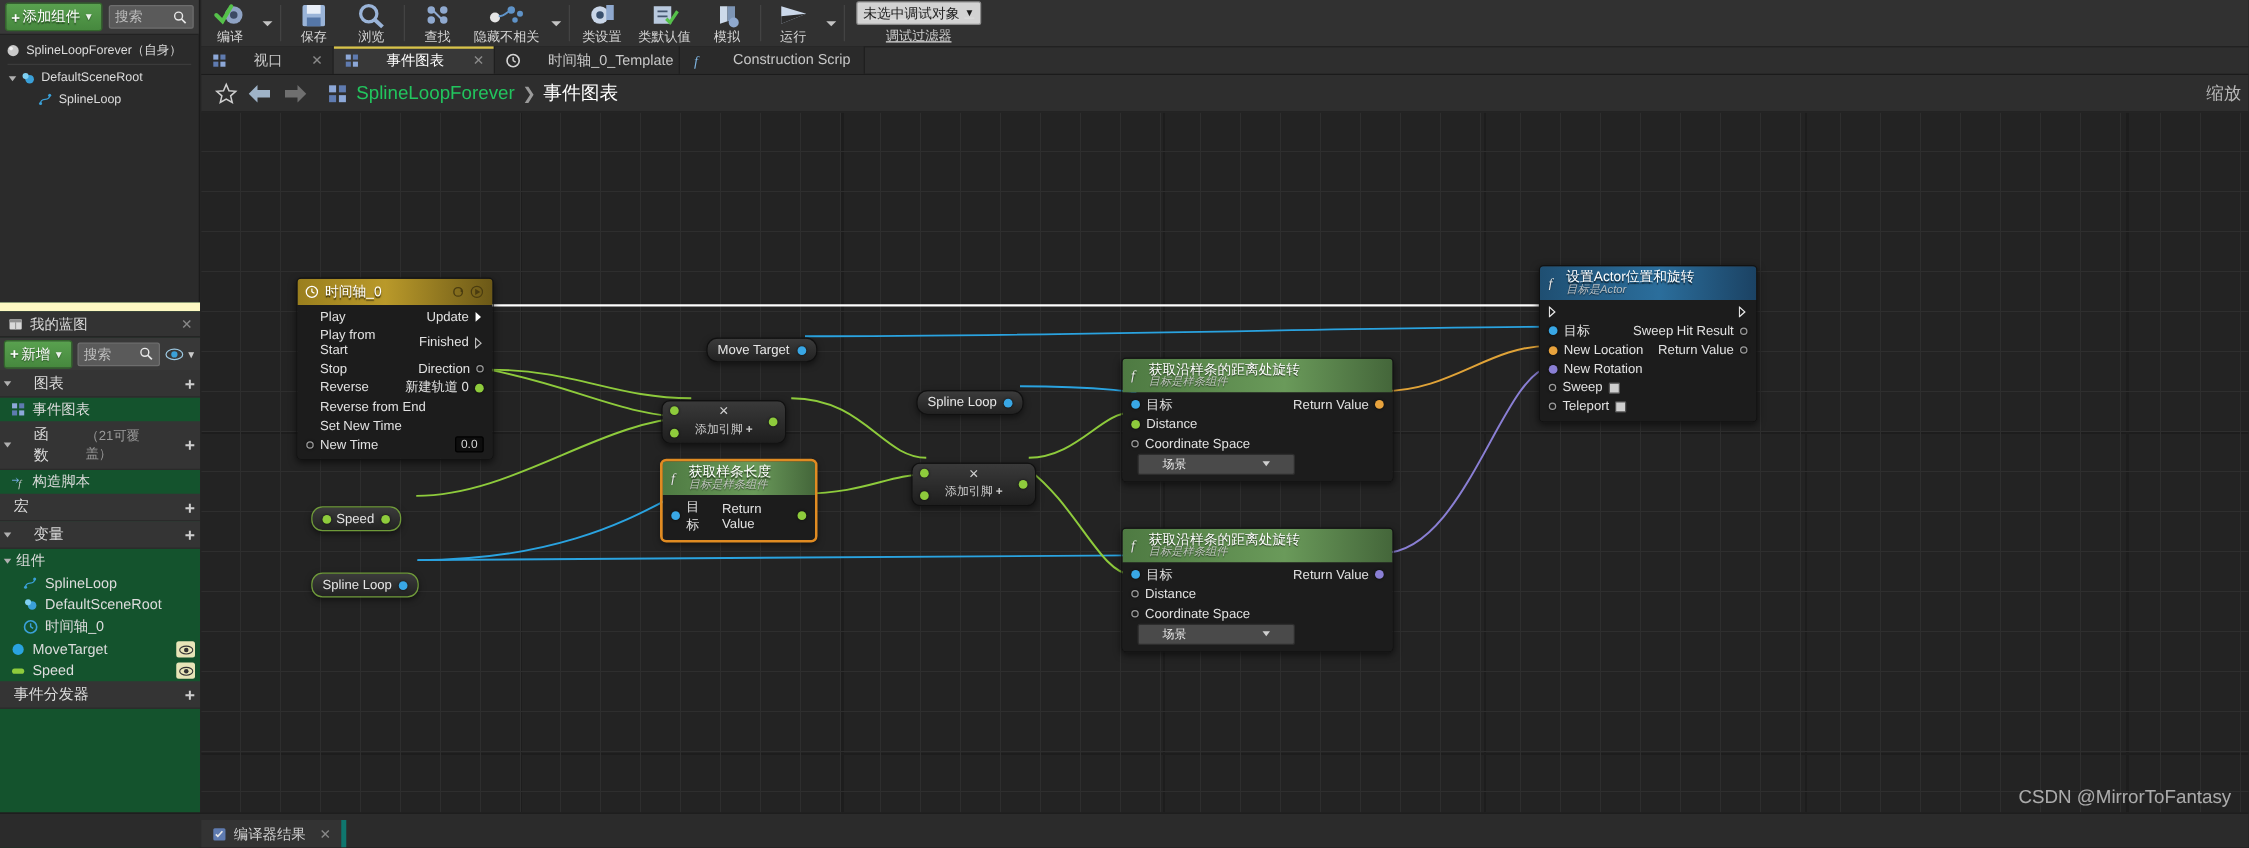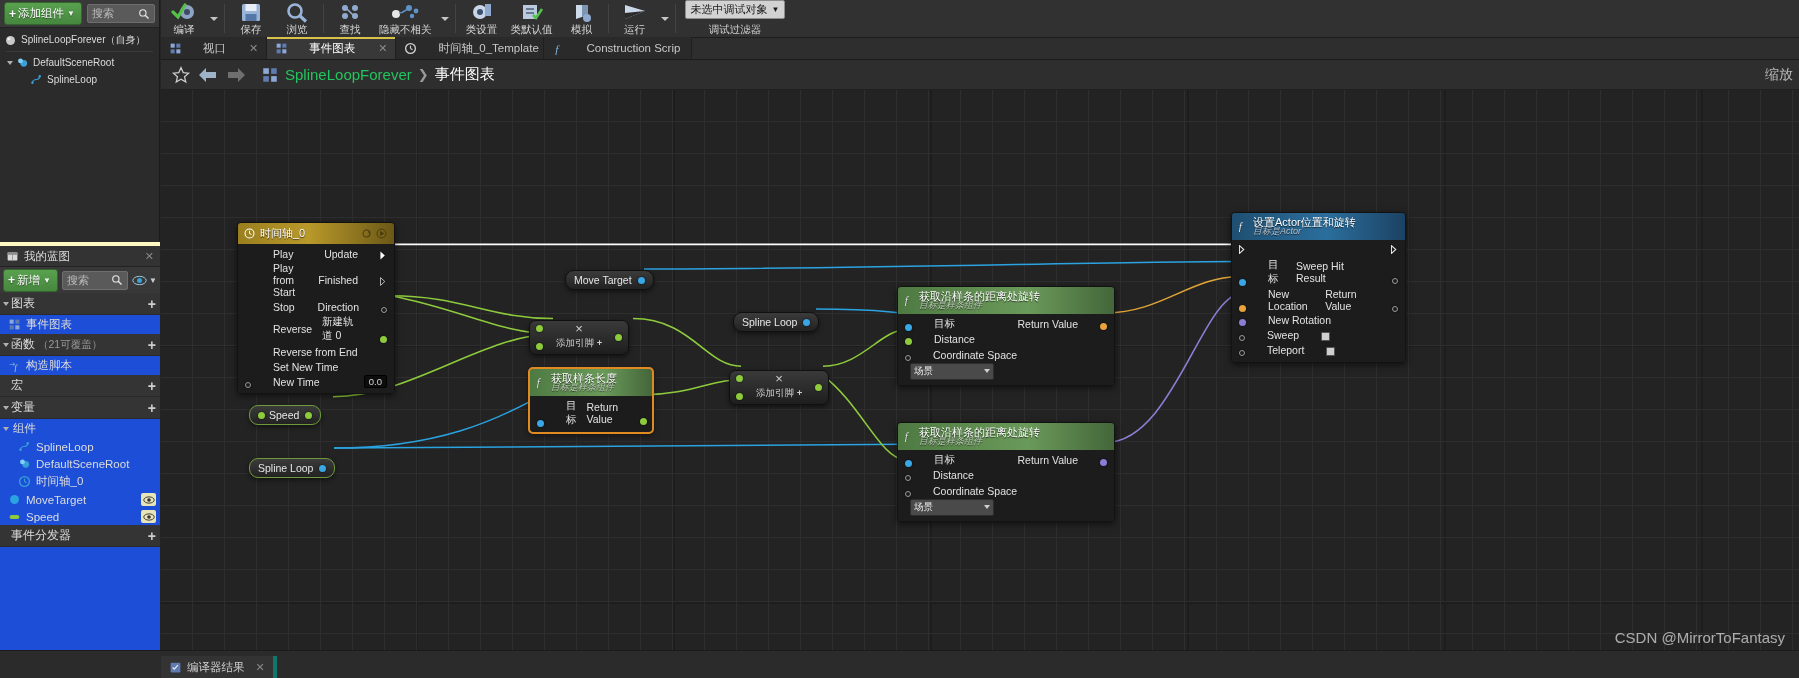--- a/index.html
+++ b/index.html
@@ -48,35 +48,35 @@
   .ind1 { padding-left: 8px; }
   .ind3 { padding-left: 30px; }
   .tri { width: 0; height: 0; border-left: 4px solid #b0b0b0;
          border-top: 3.5px solid transparent; border-bottom: 3.5px solid transparent;
          transform: rotate(90deg); flex: none; }
   .ico { width: 13px; height: 13px; flex: none; display: inline-block; }
 
   
   .mybp {
     position: absolute; left: 0; top: 242px; width: 160px; bottom: 0;
-    background: #1d4ed8; border-top: 4px solid #fef9c3;
+    background: #14532d; border-top: 7px solid #fef9c3;
   }
   .mybp-tab {
     height: 21px; background: #333; display: flex; align-items: center;
     padding: 0 6px; gap: 5px; font-size: 11.5px; border-bottom: 1px solid #222;
     position: relative;
   }
   .mybp-tab .x { margin-left: auto; color: #888; font-size: 11px; cursor: pointer;}
   .mybp-toolbar {
     height: 26px; background: #383838; display: flex; align-items: center;
     padding: 0 3px; gap: 4px;
   }
   .eye-btn { display: flex; align-items: center; gap: 1px; cursor: pointer; }
   .section-row {
-    display: flex; align-items: center; gap: 3px;
+    display: flex; align-items: center; gap: 19px;
     background: #343434; border-bottom: 1px solid #2a2a2a;
     padding: 2px 4px; font-size: 12px; cursor: default;
   }
   .section-row .plusbtn {
     margin-left: auto; color: #cfcfcf; font-size: 14px; font-weight: bold;
     line-height: 10px; cursor: pointer;
   }
   .section-sub { color: #9a9a9a; font-size: 10.5px; }
   .item-row {
     display: flex; align-items: center; gap: 5px;
@@ -101,21 +101,21 @@
   }
   .tb-item .lbl { font-size: 10.5px; color: #d6d6d6; margin-top: -1px; white-space: nowrap;}
   .tb-arrow {
     display: flex; align-items: center; justify-content: center;
     width: 14px; cursor: pointer;
   }
   .arr-dn { width: 0; height: 0; border-left: 4px solid transparent;
             border-right: 4px solid transparent; border-top: 4px solid #c4c4c4; }
   .debug-group {
     display: flex; flex-direction: column; align-items: center;
-    justify-content: space-between; padding: 0 6px;
+    justify-content: center; padding: 0 6px; text-decoration: underline;
   }
   .debug-combo {
     background: #d2d2d2; color: #1a1a1a; font-size: 11px;
     border: 1px solid #8d8d8d; border-radius: 2px;
     padding: 1px 5px; display: flex; align-items: center; gap: 4px;
     cursor: pointer; white-space: nowrap;
   }
   .debug-lbl { font-size: 10.5px; color: #cfcfcf; margin-top: 2px; }
 
   
@@ -184,21 +184,21 @@
     opacity: .85; margin-top: -1px;
   }
   .head-timeline { background: linear-gradient(90deg,#9a7f1e,#b9992a 45%,#6b5817); }
   .head-func { background: linear-gradient(90deg,#4e7a42,#6a9a5a 60%,#44663a); }
   .head-blue { background: linear-gradient(90deg,#1f4f72,#2b6e9c 55%,#1b4263); }
   .node-body { background: #1c1c1c; padding: 2px 0 4px; }
   .row {
     display: flex; align-items: center; justify-content: space-between;
     padding: 1px 7px; gap: 10px; min-height: 15px;
   }
-  .pin-l, .pin-r { display: flex; align-items: flex-end; gap: 22px; }
+  .pin-l, .pin-r { display: flex; align-items: center; gap: 5px; }
   .pin-r { margin-left: auto; }
   .exec-pin {
     width: 0; height: 0; border-left: 6px solid transparent;
     border-top: 4.5px solid transparent; border-bottom: 4.5px solid transparent;
     position: relative; flex: none;
   }
   .exec-o { width: 7px; height: 9px; flex: none; }
   .dot {
     width: 7px; height: 7px; border-radius: 50%; flex: none;
     box-shadow: 0 0 2px rgba(0,0,0,.8);
@@ -207,23 +207,23 @@
   .dot.green { background: #8ecb3c; }
   .dot.orange{ background: #e8a33d; }
   .dot.hollow{ background: transparent; border: 1.5px solid #9a9a9a; width: 6px; height: 6px;}
   .num-field {
     background: #0d0d0d; border: 1px solid #000; border-radius: 2px;
     color: #d8d8d8; font-size: 9.5px; padding: 0 4px; min-width: 18px;
     text-align: left;
   }
   .combo {
     background: #4a4a4a; border: 1px solid #2d2d2d; border-radius: 2px;
-    color: #eaeaea; font-size: 9.5px; padding: 1px 3px;
+    color: #eaeaea; font-size: 9.5px; padding: 1px 19px;
     display: flex; align-items: center; justify-content: space-between;
-    width: 84px; margin: 1px 0 1px 12px;
+    width: 126px; margin: 1px 0 1px 12px;
   }
   .combo .c-arr { width: 0; height: 0; border-left: 3.5px solid transparent;
       border-right: 3.5px solid transparent; border-top: 4px solid #d0d0d0; }
   .chk {
     width: 9px; height: 9px; background: #cfcfcf; border: 1px solid #555;
     border-radius: 1px; flex: none;
   }
 
   
   .pill {

